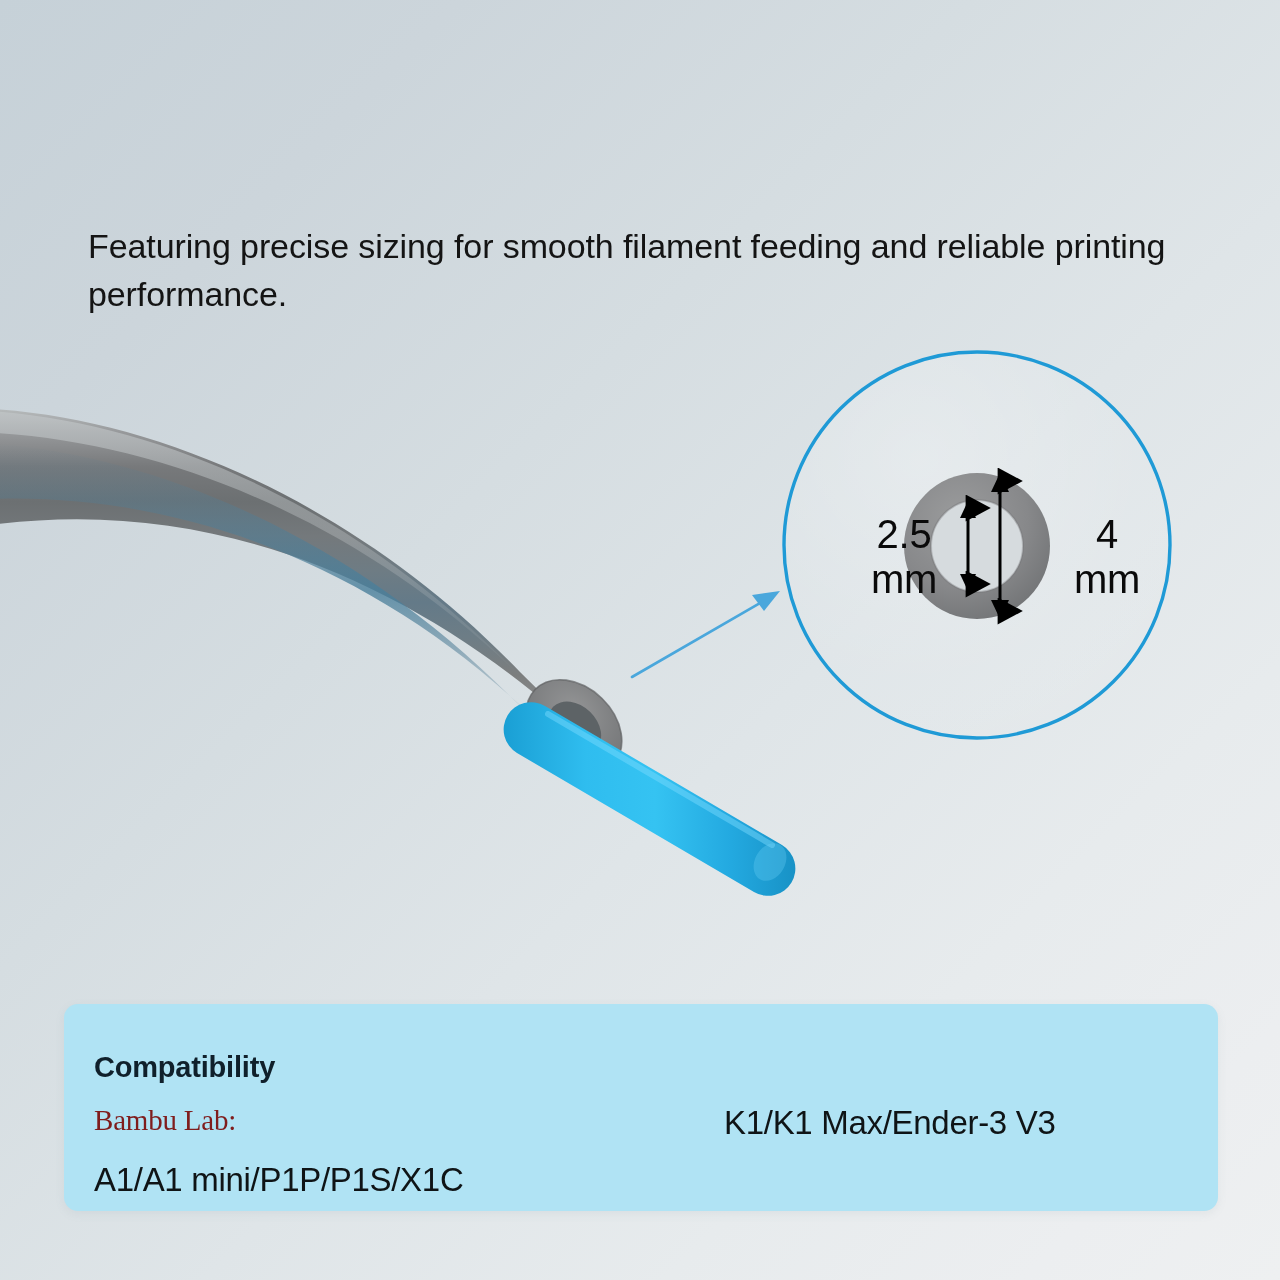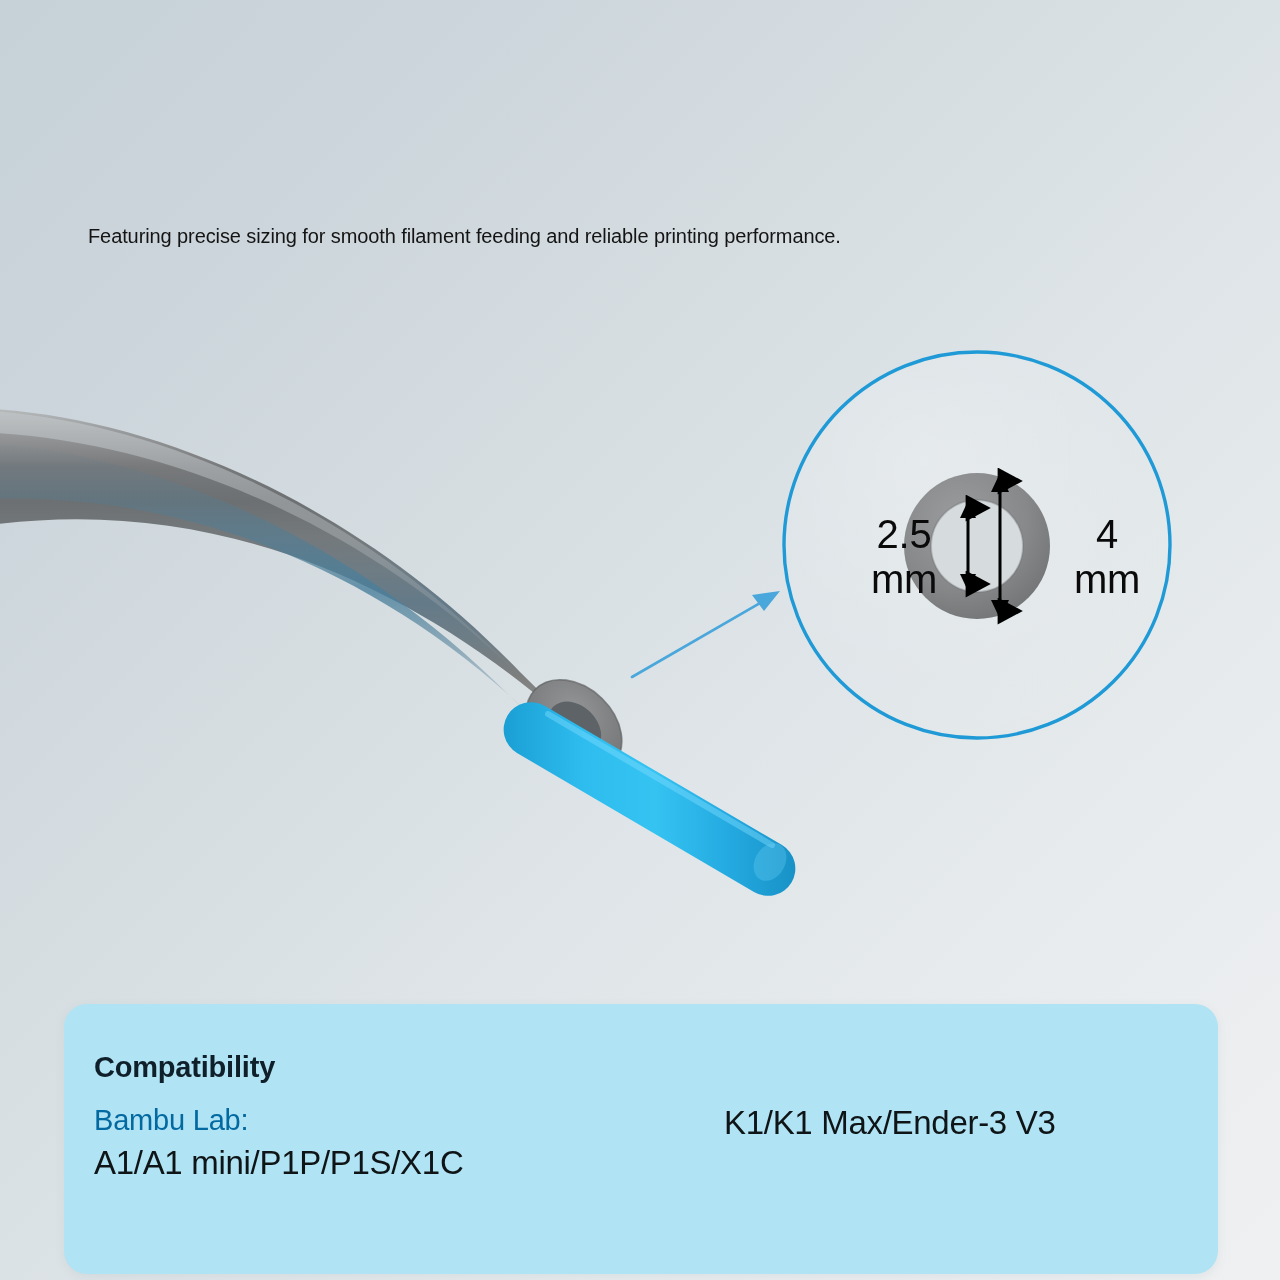--- a/index.html
+++ b/index.html
@@ -37,21 +37,21 @@
     white-space:nowrap;
   }
   .t-cyan  { color:#29abe2; }
   .t-black { color:#070707; }
 
   
   .subtitle {
     position:absolute;
     left:88px; top:222px;
     width:1115px;
-    font-size:20px;
+    font-size:34px;
     line-height:1.42;
     color:#141414;
     letter-spacing:-0.1px;
   }
 
   
   .art {
     position:absolute;
     left:0; top:0;
     width:1280px; height:1280px;
@@ -67,41 +67,42 @@
     text-align:center;
     letter-spacing:-0.2px;
   }
   #dim-left  { left:845px; top:512px; width:118px; }
   #dim-right { left:1052px; top:512px; width:110px; }
 
   
   .compat-panel {
     position:absolute;
     left:64px; top:1004px;
-    width:1154px; height:270px;
+    width:1154px; height:207px;
     background:#b0e3f4;
-    border-radius:23px;
+    border-radius:14px;
     box-shadow:0 3px 10px rgba(120,140,150,0.10);
   }
   .compat-title {
     position:absolute;
     left:30px; top:47px;
     font-size:29px;
     font-weight:bold;
     color:#10202b;
     letter-spacing:-0.2px;
   }
   .compat-col { position:absolute; top:100px; }
   #compat-col-0 { left:30px; }
   #compat-col-1 { left:660px; }
   .compat-brand {
     font-size:29px;
-    color:#0369a1;
+    color:#7f1d1d;
     letter-spacing:-0.2px;
-    margin-bottom:7px;
+    margin-bottom:24px;
+    font-family:Liberation Serif, serif;
   }
   .compat-models {
     font-size:33px;
     color:#0f1416;
     letter-spacing:-0.3px;
   }
 </style>
 </head>
 <body>
 

